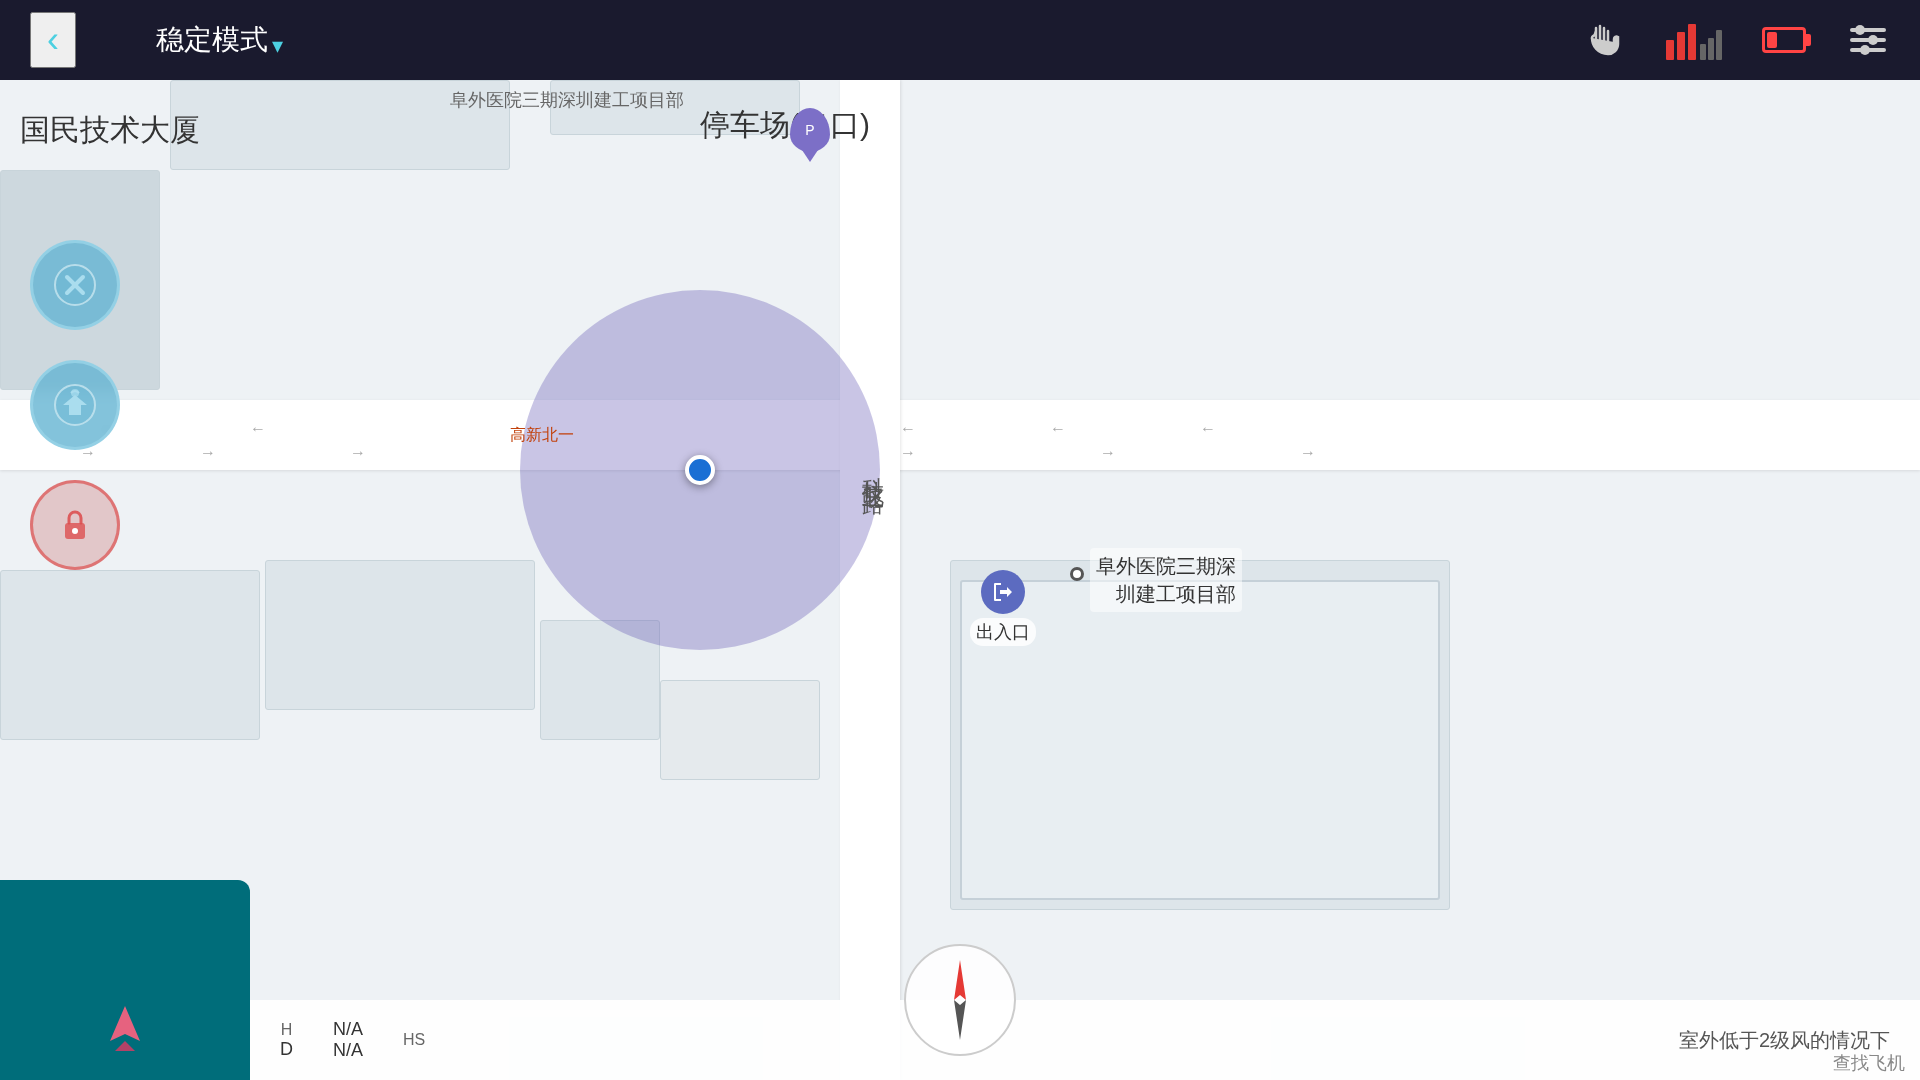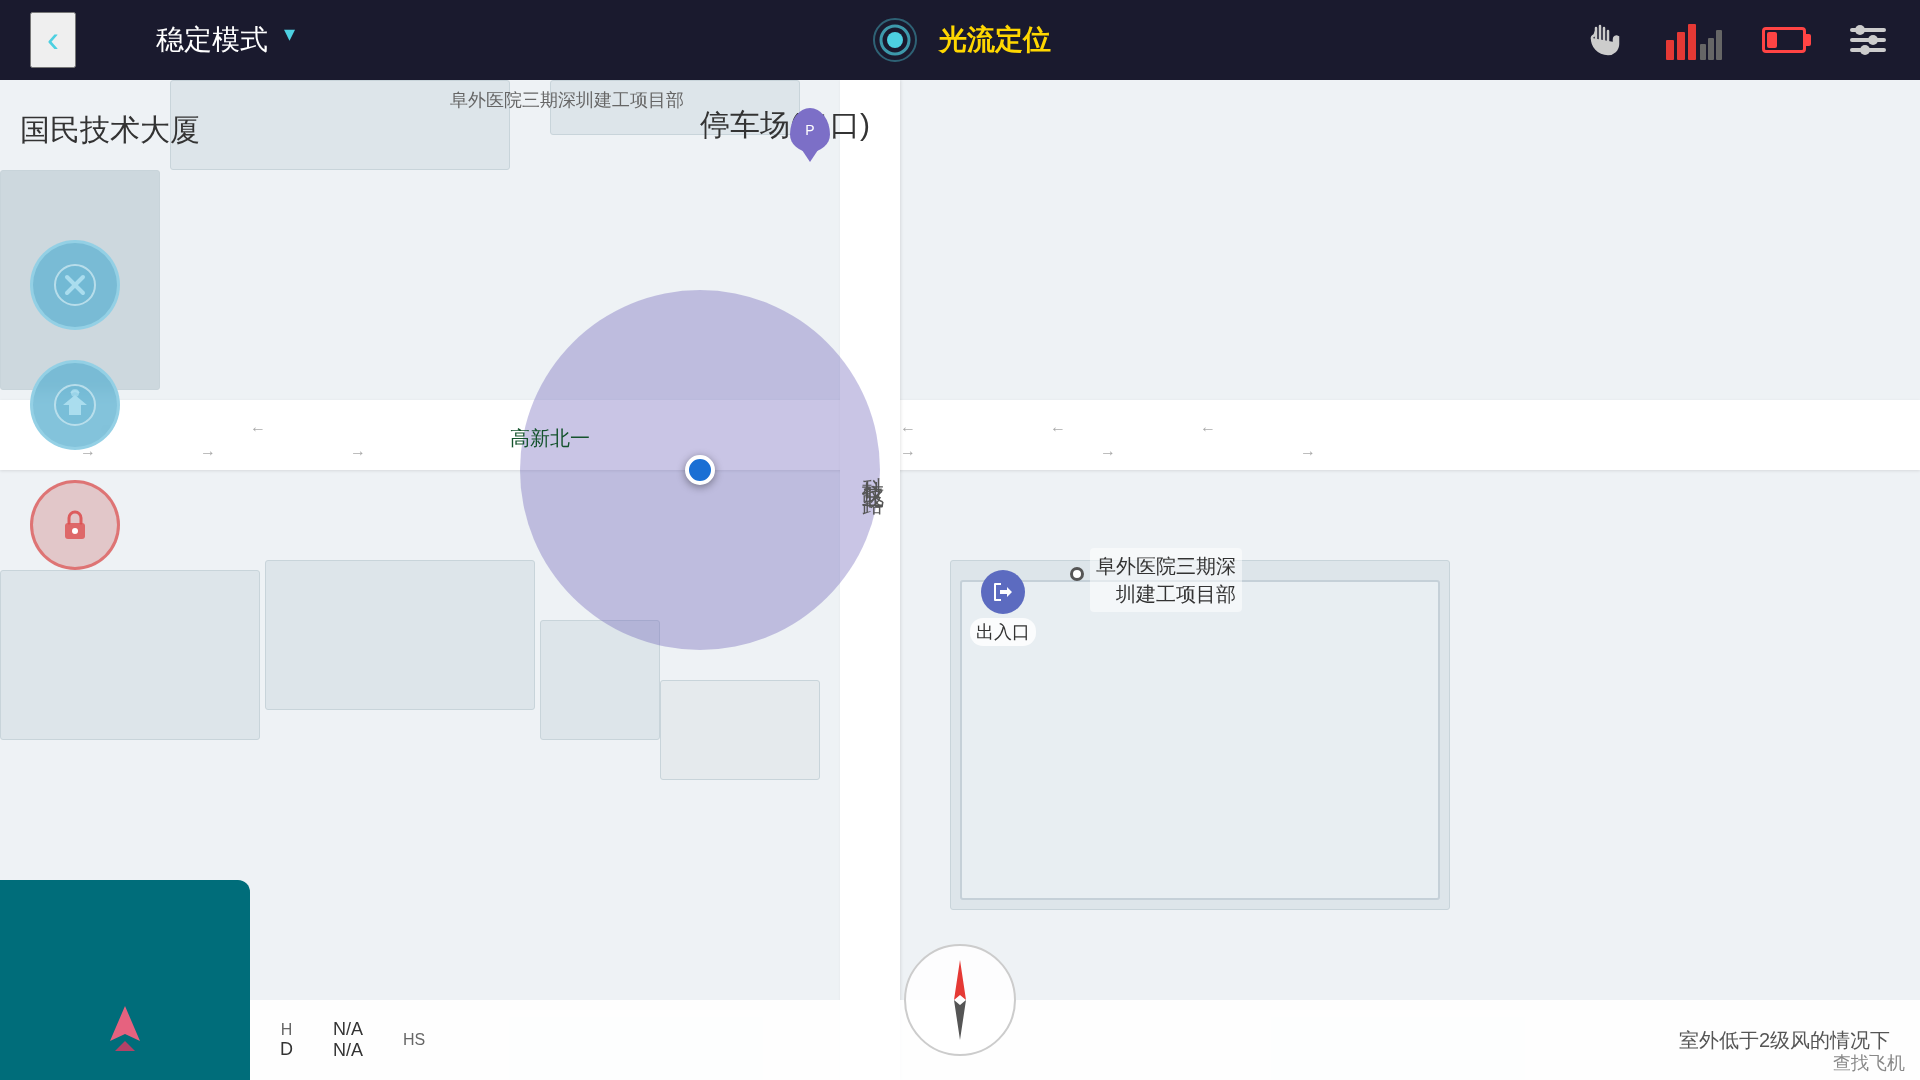--- a/index.html
+++ b/index.html
@@ -114,22 +114,22 @@
 
     #back-btn {
       color: #4dd0e1;
       font-size: 36px;
       cursor: pointer;
       padding: 5px 15px;
     }
 
     #flight-mode {
       display: flex;
-      align-items: flex-start;
-      gap: 16px;
+      align-items: flex-end;
+      gap: 4px;
       margin-left: 80px;
       color: #fff;
       font-size: 28px;
       font-weight: 500;
       cursor: pointer;
     }
     #flight-mode-arrow {
       color: #4dd0e1;
       font-size: 22px;
     }
@@ -419,31 +419,20 @@
 <div id="header">
   <button id="back-btn">
     <span>‹</span>
   </button>
 
   <div id="flight-mode">
     <span>稳定模式</span>
     <span id="flight-mode-arrow">▾</span>
   </div>
 
-  <div id="positioning-section">
-
-    <div id="gps-icon-wrap">
-      <svg width="52" height="52" viewBox="0 0 52 52">
-        <circle cx="26" cy="26" r="8" fill="#4dd0e1"></circle>
-        <circle cx="26" cy="26" r="14" fill="none" stroke="#4dd0e1" stroke-width="3" opacity="0.7"></circle>
-        <circle cx="26" cy="26" r="21" fill="none" stroke="#4dd0e1" stroke-width="2" opacity="0.4"></circle>
-      </svg>
-    </div>
-    <span id="positioning-label">光流定位</span>
-  </div>
 
   <div id="right-icons">
 
     <div class="header-icon hand-icon">
       <svg width="48" height="48" viewBox="0 0 48 48" fill="none">
         <path d="M18 12v16M22 10v18M26 12v16M30 15v13M14 22c0-2 2-3 4-2v-8" stroke="#ccc" stroke-width="2.5" stroke-linecap="round"></path>
         <path d="M14 22c0 8 6 16 16 16 5 0 10-4 10-10v-7c-2-1-4 0-4 2v3" stroke="#ccc" stroke-width="2.5" stroke-linecap="round"></path>
       </svg>
     </div>
 
@@ -516,21 +505,21 @@
   <div class="building" style="left:960px; top:500px; width:480px; height:320px; background:#e8eef2; border:2px solid #c5d0d8;"></div>
 
   <div id="accuracy-circle" style="left: 700px; top: 390px;"></div>
 
   <div id="location-dot" style="left: 700px; top: 390px;"></div>
 
   <div class="map-label" style="left:20px; top:30px;">国民技术大厦</div>
 
   <div class="map-label" style="left:700px; top:25px;">停车场(出口)</div>
 
-  <div class="map-label" style="left:510px; top:345px; font-size:20px; color:#14532d;">高新北一</div>
+  <div class="map-label" style="left:510px; top:345px; font-size:16px; color:#c2410c;">高新北一</div>
 
   <div class="map-label-vertical" style="left:858px; top:380px; font-size:22px; color:#555;">科技北三路</div>
 
   <div class="map-label-small" style="left:450px; top:8px; font-size:18px; color:#666;">阜外医院三期深圳建工项目部</div>
 
   <div class="poi-marker" style="left: 970px; top: 490px;">
     <div class="poi-icon">
       <svg width="24" height="24" viewBox="0 0 24 24" fill="white">
         <path d="M10 3H4a1 1 0 00-1 1v16a1 1 0 001 1h6v-2H5V5h5V3zm11 9l-5-5v3H9v4h7v3l5-5z"></path>
       </svg>

